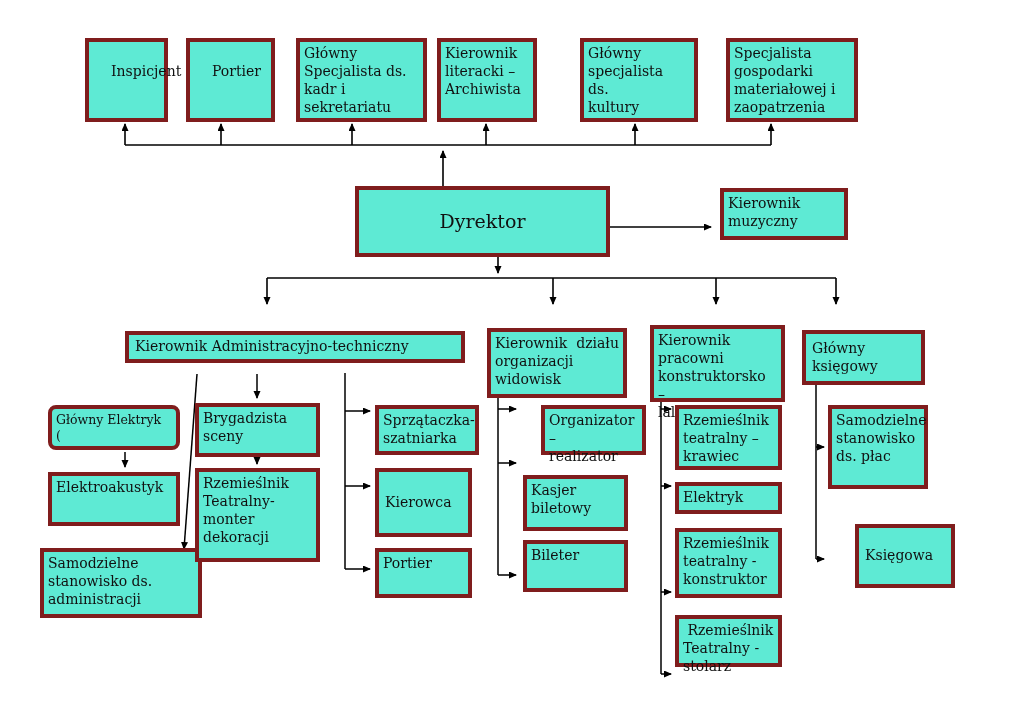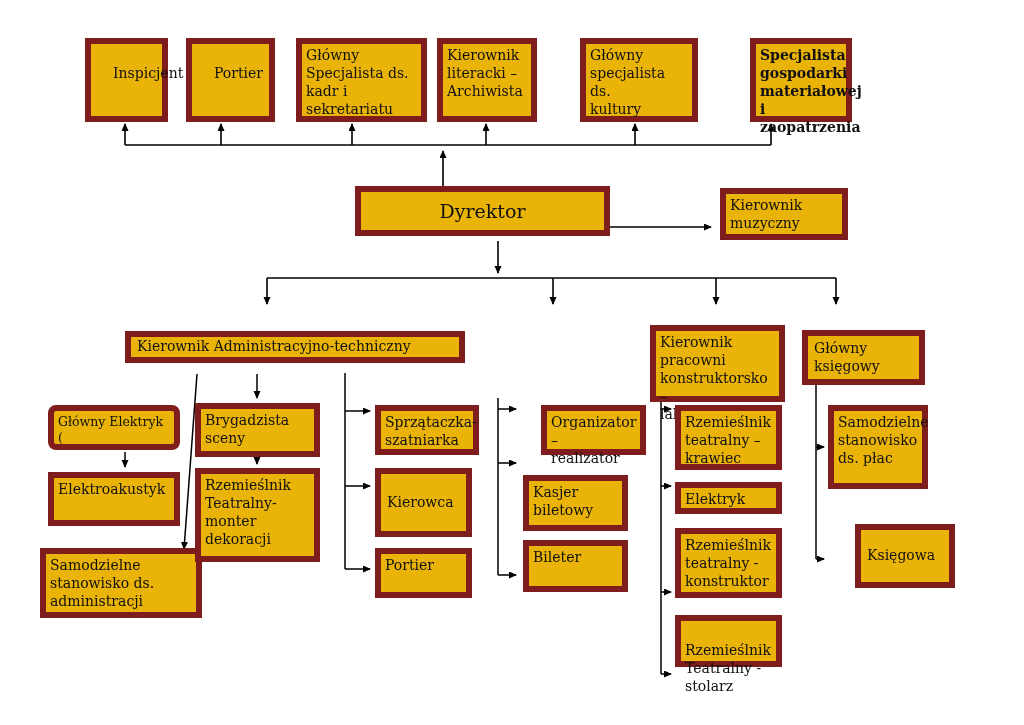--- a/index.html
+++ b/index.html
@@ -8,22 +8,22 @@
     width:1024px;height:725px;
     background:#ffffff;
     font-family:"DejaVu Serif","Liberation Serif",serif;
     color:#111;
     overflow:hidden;
   }
   .lines{position:absolute;left:0;top:0;width:1024px;height:725px;}
   .node{
     position:absolute;
     box-sizing:border-box;
-    border:6px solid #7f1d1d;
-    background:#eab308;
+    border:4px solid #7f1d1d;
+    background:#5eead4;
     font-size:14px;
     line-height:1.28;
     padding:3px 4px;
   }
   .node .lbl{white-space:pre-wrap;display:block;}
   .pad-mid{padding-top:21px;padding-left:22px;}
   .v-center{display:flex;align-items:center;padding-top:0;padding-bottom:0;}
   .h-center{justify-content:center;text-align:center;}
   .big{font-size:19px;}
   .small{font-size:12.5px;}
@@ -110,37 +110,42 @@
   <div class="node" style="left:437px;top:38px;width:100px;height:84px;">
     <span class="lbl">Kierownik
 literacki –
 Archiwista</span>
   </div>
   <div class="node" style="left:580px;top:38px;width:118px;height:84px;">
     <span class="lbl">Główny
 specjalista  ds.
 kultury</span>
   </div>
-  <div class="node" style="left:750px;top:38px;width:102px;height:84px;font-weight:bold;">
+  <div class="node" style="left:726px;top:38px;width:132px;height:84px;">
     <span class="lbl">Specjalista
 gospodarki
 materiałowej i
 zaopatrzenia</span>
   </div>
 
-  <div class="node v-center h-center big" style="left:355px;top:186px;width:255px;height:50px;">
+  <div class="node v-center h-center big" style="left:355px;top:186px;width:255px;height:71px;">
     <span class="lbl">Dyrektor</span>
   </div>
   <div class="node" style="left:720px;top:188px;width:128px;height:52px;">
     <span class="lbl">Kierownik
 muzyczny</span>
   </div>
 
   <div class="node v-center" style="left:125px;top:331px;width:340px;height:32px;padding-left:6px;">
     <span class="lbl">Kierownik Administracyjno-techniczny</span>
+  </div>
+  <div class="node" style="left:487px;top:328px;width:140px;height:70px;">
+    <span class="lbl">Kierownik  działu
+organizacji
+widowisk</span>
   </div>
   <div class="node" style="left:650px;top:325px;width:135px;height:77px;">
     <span class="lbl">Kierownik
 pracowni
 konstruktorsko –
 lalkarskiej</span>
   </div>
   <div class="node v-center" style="left:802px;top:330px;width:123px;height:55px;padding-left:6px;">
     <span class="lbl">Główny
 księgowy</span>

